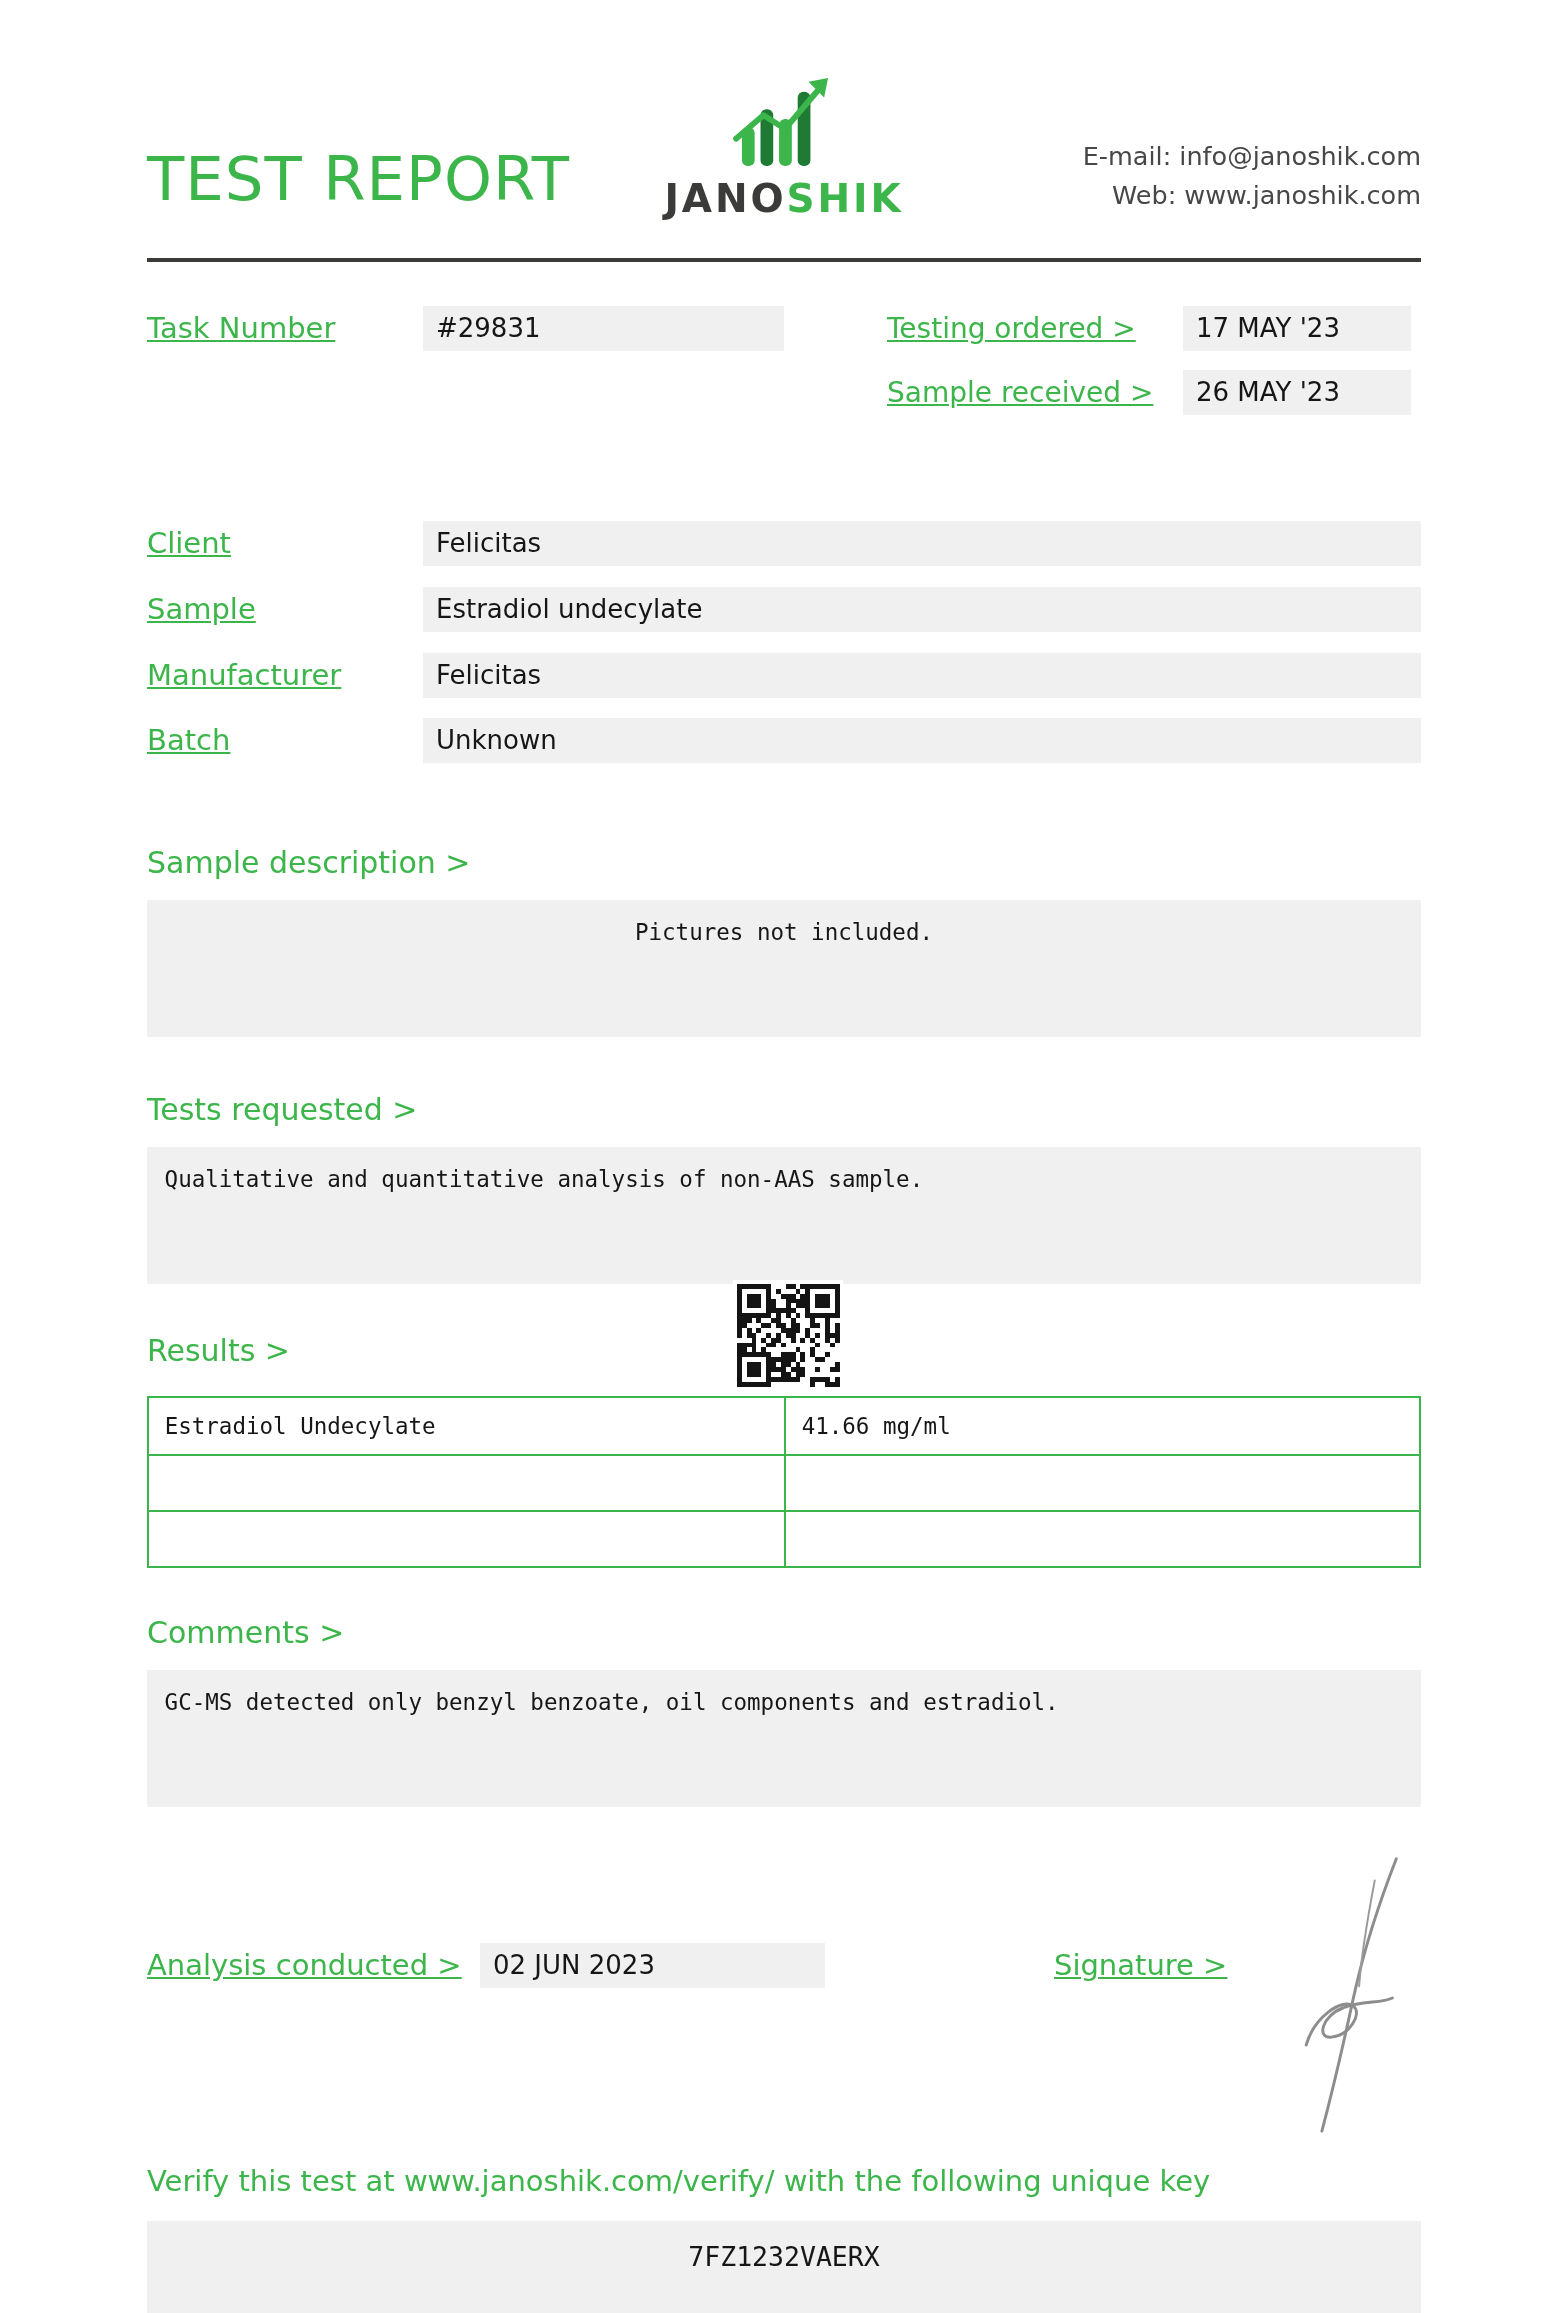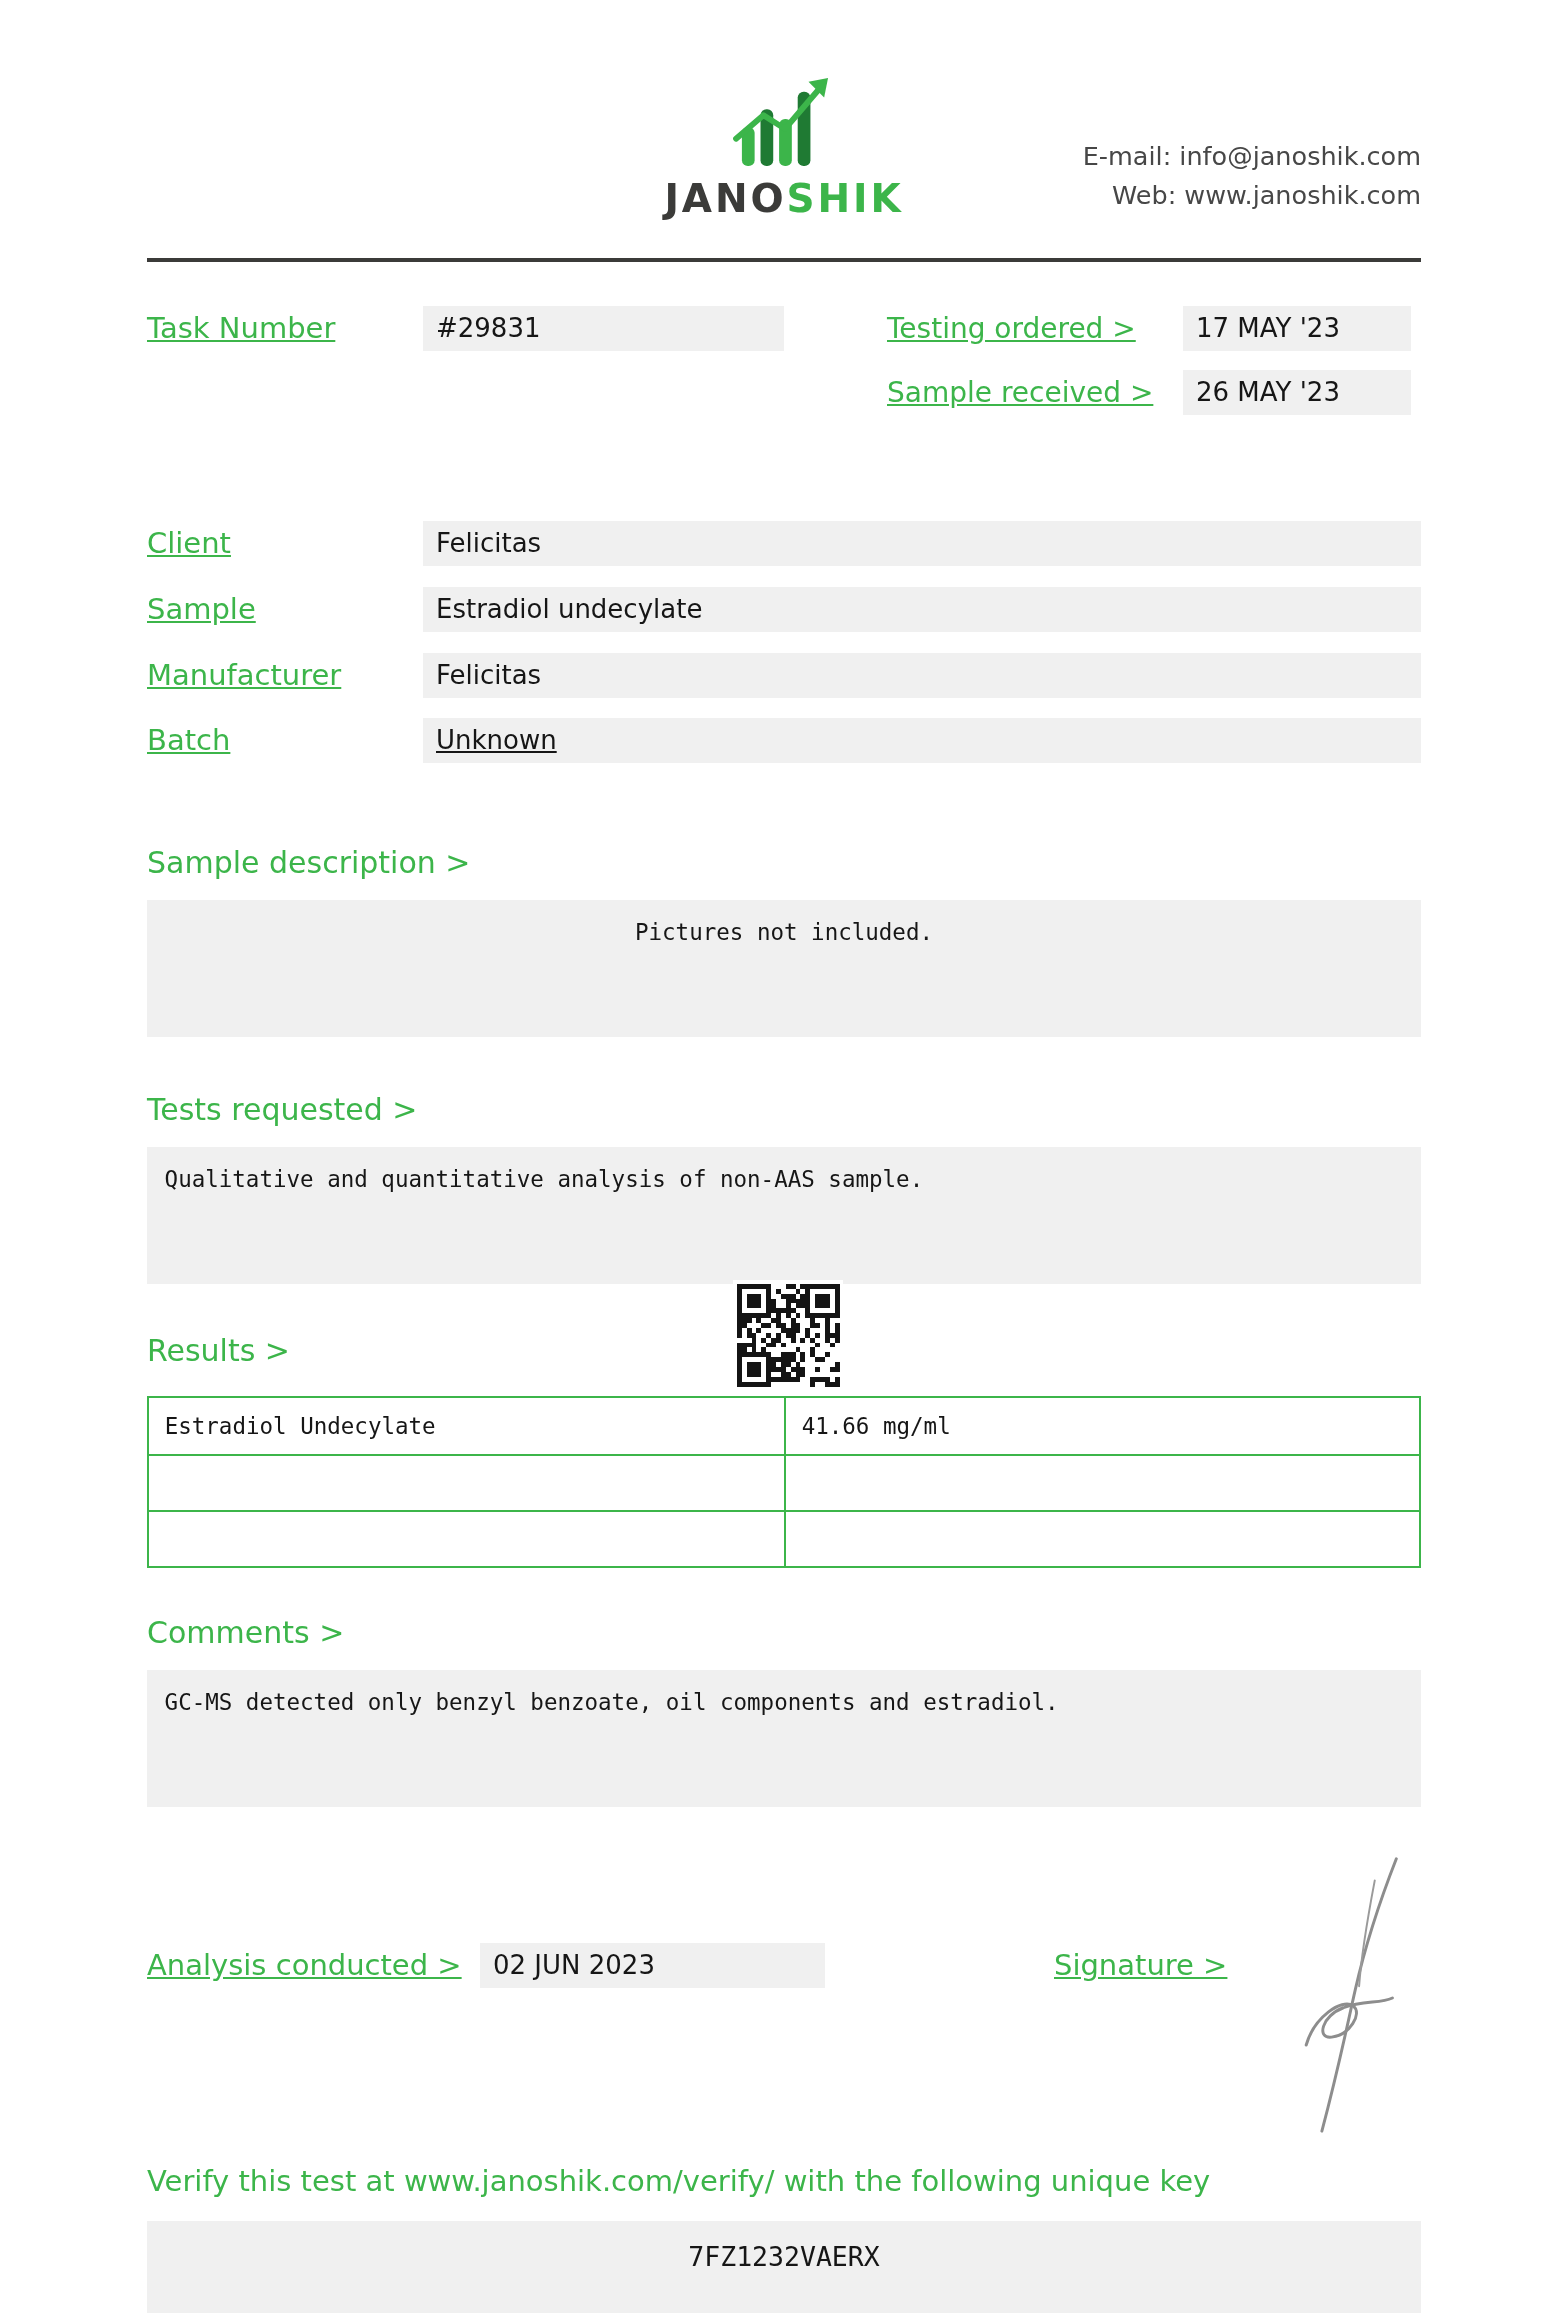--- a/index.html
+++ b/index.html
@@ -125,20 +125,21 @@
     font-family: "DejaVu Sans Mono", monospace;
     font-size: 26.5px;
     color: var(--dark);
   }
 </style>
 </head>
 <body>
 
 <div class="page">
 
+  <div class="abs report-title">TEST REPORT</div>
 
   <div class="abs logo-icon">
     <svg width="108" height="93" viewBox="0 0 110 95">
       <rect x="12" y="52" width="13" height="40" rx="6" fill="#3cb54a"></rect>
       <rect x="31" y="34" width="13" height="58" rx="6" fill="#1f7a33"></rect>
       <rect x="50" y="44" width="13" height="48" rx="6" fill="#3cb54a"></rect>
       <rect x="69" y="16" width="13" height="76" rx="6" fill="#1f7a33"></rect>
       <polyline points="6,64 34,40 56,54 92,12" fill="none" stroke="#3cb54a" stroke-width="6" stroke-linecap="round" stroke-linejoin="round"></polyline>
       <path d="M80 6 L100 2 L96 22 Z" fill="#3cb54a"></path>
     </svg>
@@ -167,21 +168,21 @@
   <div class="abs green-label" style="left:147px; top:521px;">Client</div>
   <div class="abs field-box" style="left:423px; top:521px; width:998px;">Felicitas</div>
 
   <div class="abs green-label" style="left:147px; top:587px;">Sample</div>
   <div class="abs field-box" style="left:423px; top:587px; width:998px;">Estradiol undecylate</div>
 
   <div class="abs green-label" style="left:147px; top:653px;">Manufacturer</div>
   <div class="abs field-box" style="left:423px; top:653px; width:998px;">Felicitas</div>
 
   <div class="abs green-label" style="left:147px; top:718px;">Batch</div>
-  <div class="abs field-box" style="left:423px; top:718px; width:998px;text-decoration:underline;">Unknown</div>
+  <div class="abs field-box" style="left:423px; top:718px; width:998px;">Unknown</div>
 
   <div class="abs section-heading" style="left:147px; top:845px;">Sample description &gt;</div>
   <div class="abs body-box" style="left:147px; top:900px; width:1274px; height:137px;text-align:center;">Pictures not included.</div>
 
   <div class="abs section-heading" style="left:147px; top:1092px;">Tests requested &gt;</div>
   <div class="abs body-box" style="left:147px; top:1147px; width:1274px; height:137px;">Qualitative and quantitative analysis of non-AAS sample.</div>
 
   <div class="abs qr">
       <i class="d"></i>
       <i class="d"></i>

